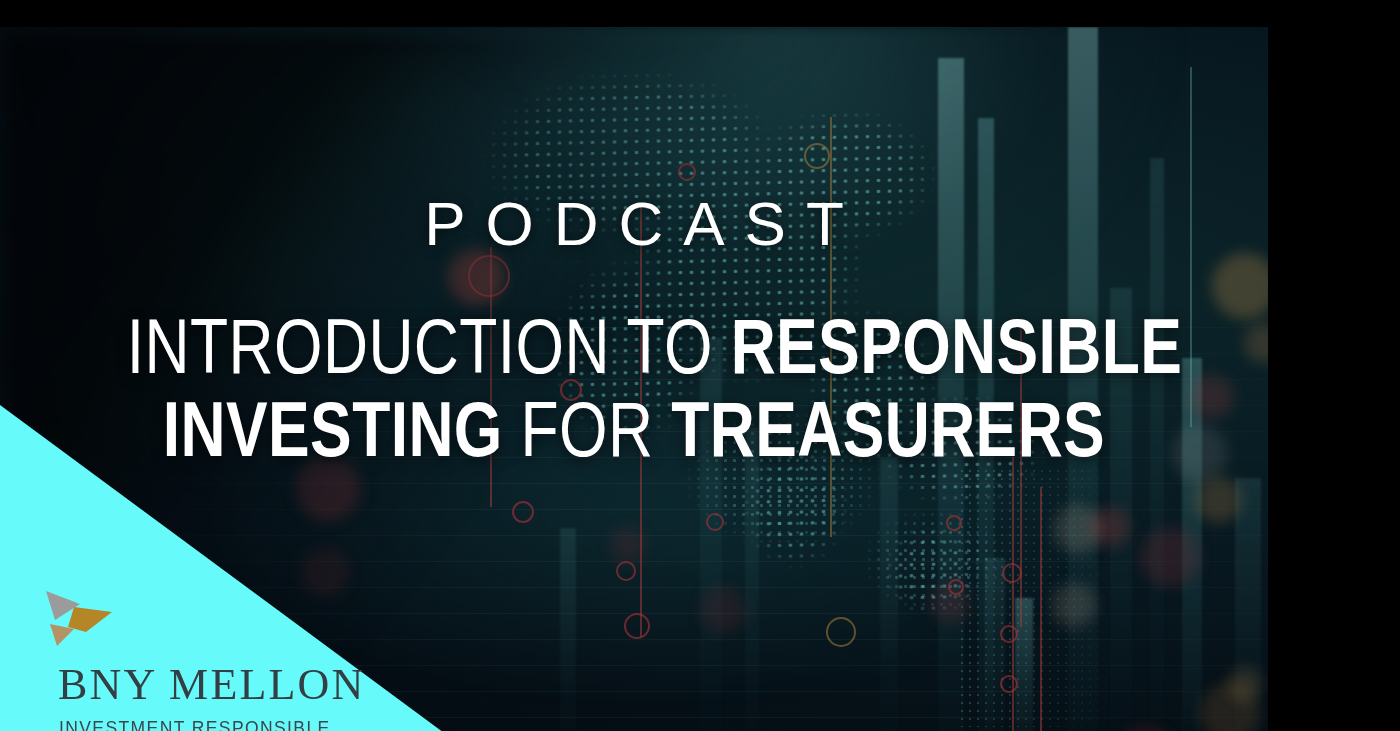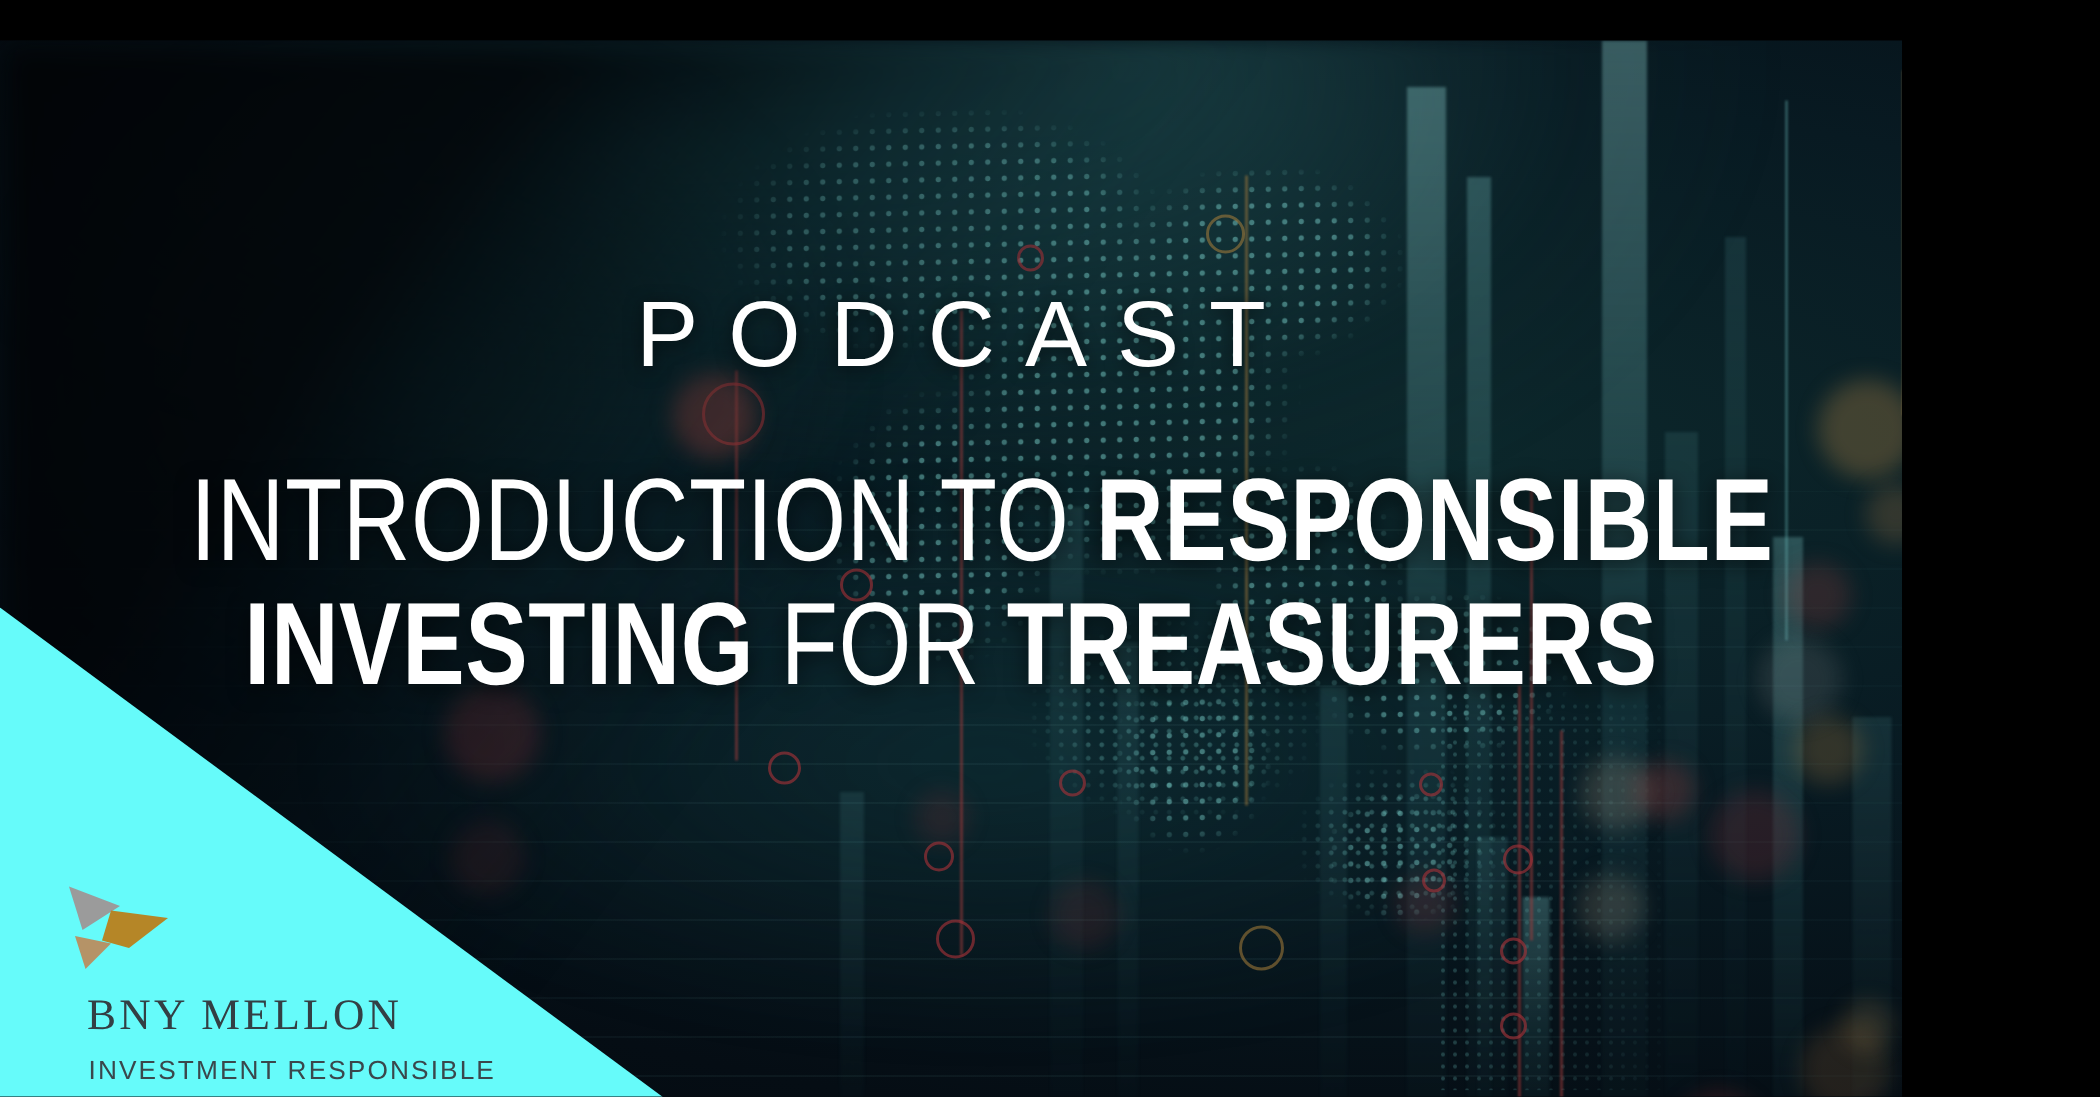--- a/index.html
+++ b/index.html
@@ -175,21 +175,21 @@
   
   .bny{
     position:absolute; left:40px; top:560px; width:320px;
   }
   .bny-mark{
     position:relative; width:72px; height:62px; margin-left:4px; margin-bottom:14px;
   }
   .bny-mark svg{ display:block; width:72px; height:62px; }
   .bny-name{
     font-family:"Liberation Serif","DejaVu Serif", serif;
-    font-size:29px;
+    font-size:44px;
     letter-spacing:2.2px;
     color:#333f44;
     line-height:1;
     white-space:nowrap;
     margin-left:18px;
   }
   .bny-sub{
     font-family:"Liberation Sans", sans-serif;
     font-size:17.5px;
     letter-spacing:1.4px;

